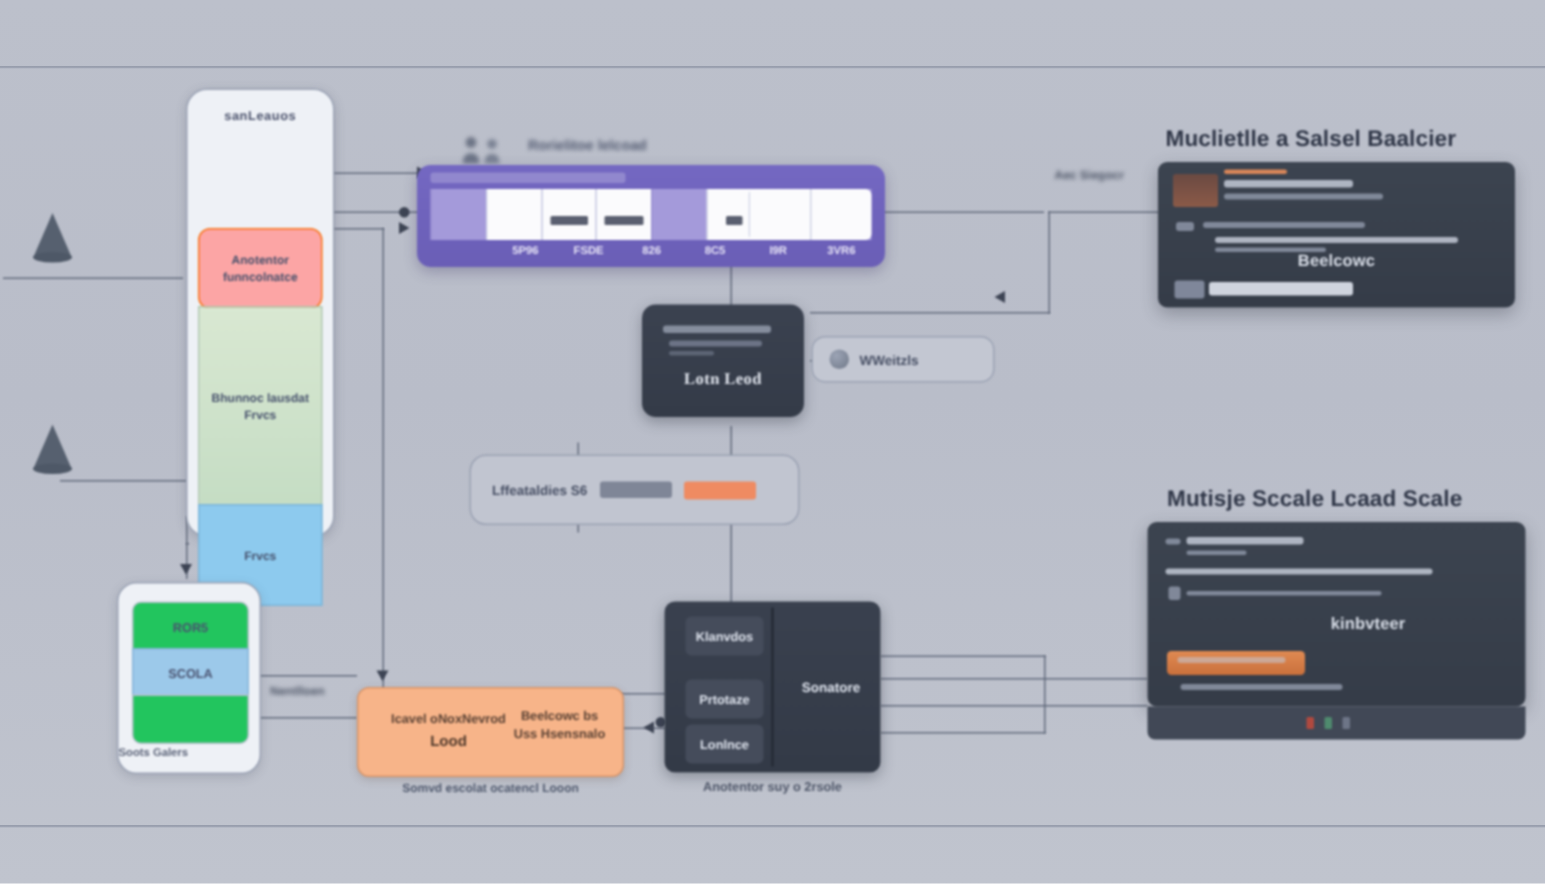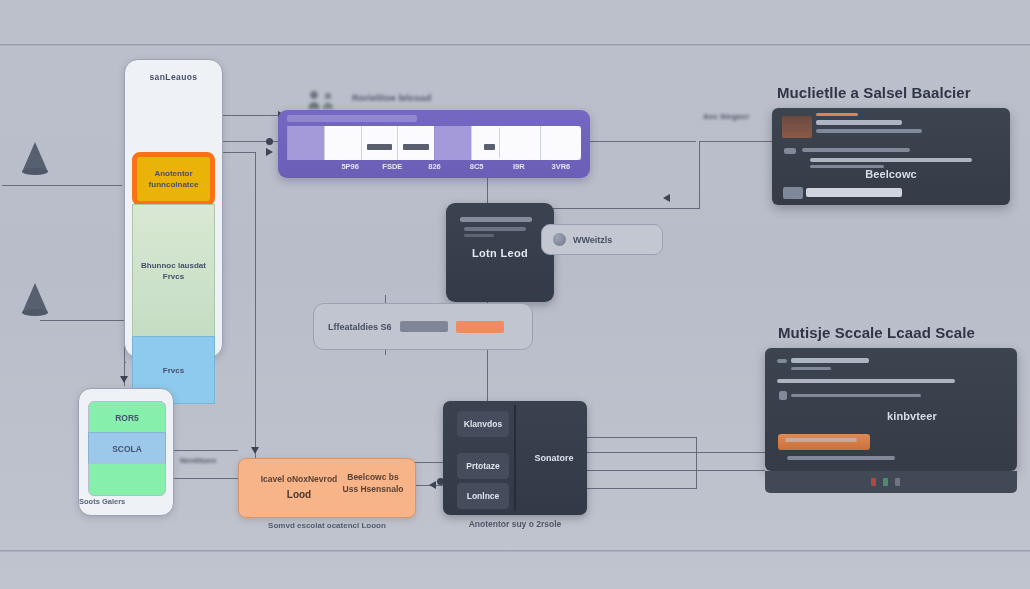--- a/index.html
+++ b/index.html
@@ -25,32 +25,32 @@
     box-shadow:0 2px 7px rgba(60,66,84,.22);
     margin-left:44px;
   }
   .stack-title{
     position:absolute;left:0;top:12px;width:100%;text-align:center;
     font-size:8.5px;font-weight:700;letter-spacing:.4px;color:#49506a;
   }
   .seg{position:absolute;left:7px;width:83px;display:flex;align-items:center;
        justify-content:center;text-align:center;font-size:8px;line-height:11px;
        font-weight:600;color:#46506b;padding:0 4px;box-sizing:border-box;}
-  .seg.a{top:92px;height:54px;background:#eab308;border:5px solid #f97316;border-radius:8px;}
+  .seg.a{top:92px;height:54px;background:#fca5a5;border:1px solid #f97316;border-radius:8px;}
   .seg.b{top:144px;height:133px;background:linear-gradient(180deg,#d9e8d2,#c5ddc4);border:1px solid #aec6ad;}
   .seg.c{top:276px;height:68px;background:#8dcaee;border:1px solid #7ab4d8;}
 
   
   .card2{
     position:absolute;left:78px;top:388px;width:94px;height:126px;
     background:#eef1f6;border:1.4px solid #9aa2b4;border-radius:13px;
     box-shadow:0 2px 7px rgba(60,66,84,.2);
   }
   .row{position:absolute;left:9px;width:76px;height:31px;border:1px solid #b6bdcb;
-       background:#86efac;display:flex;align-items:center;justify-content:center;
+       background:#22c55e;display:flex;align-items:center;justify-content:center;
        font-size:8.5px;font-weight:700;color:#4a5370;}
   .row.r1{top:12px;border-radius:6px 6px 0 0;}
   .row.r2{top:43px;background:#9cc9ea;border-color:#86b4d9;}
   .row.r3{top:74px;border-radius:0 0 6px 6px;}
   .card2-cap{position:absolute;left:0;top:108px;width:100%;
              font-size:7.5px;font-weight:600;color:#5b6378;}
 
   
   .purple{
     position:absolute;left:278px;top:110px;width:312px;height:68px;
@@ -69,23 +69,23 @@
   .ploud{position:absolute;left:0;top:0;width:100%;height:100%;display:flex;
          align-items:center;justify-content:center;font-size:10px;font-weight:800;color:#efeafc;}
   .pgroup2{position:absolute;right:9px;top:16px;width:82px;height:34px;display:flex;
            background:#fbfbfd;border-radius:4px;overflow:hidden;}
   .pgroup2 div{flex:1;border-left:1px solid #cfd3e6;}
   .purple-cap{position:absolute;left:352px;top:92px;font-size:9.5px;font-weight:600;color:#545c72;}
   .people{position:absolute;left:305px;top:90px;width:34px;height:20px;}
 
   
   .darknode{
-    position:absolute;left:446px;top:203px;width:108px;height:99px;
+    position:absolute;left:428px;top:203px;width:108px;height:75px;
     background:linear-gradient(180deg,#3b4250 0%,#343b48 100%);
-    border-radius:9px;box-shadow:0 3px 9px rgba(40,45,58,.35);
+    border-radius:9px;box-shadow:0 3px 9px rgba(40,45,58,.35);font-family:Liberation Serif, serif;
   }
   .dn-l1{position:absolute;left:14px;top:14px;width:72px;height:5px;background:#98a0b2;border-radius:2px;opacity:.8;}
   .dn-l2{position:absolute;left:18px;top:24px;width:62px;height:4px;background:#7d8599;border-radius:2px;opacity:.75;}
   .dn-l3{position:absolute;left:18px;top:31px;width:30px;height:3px;background:#6e7687;border-radius:2px;opacity:.7;}
   .dn-title{position:absolute;left:0;top:44px;width:100%;text-align:center;
             font-size:11px;font-weight:800;color:#e3e7ef;letter-spacing:.3px;}
 
   
   .pill{
     position:absolute;left:541px;top:224px;width:122px;height:31px;

